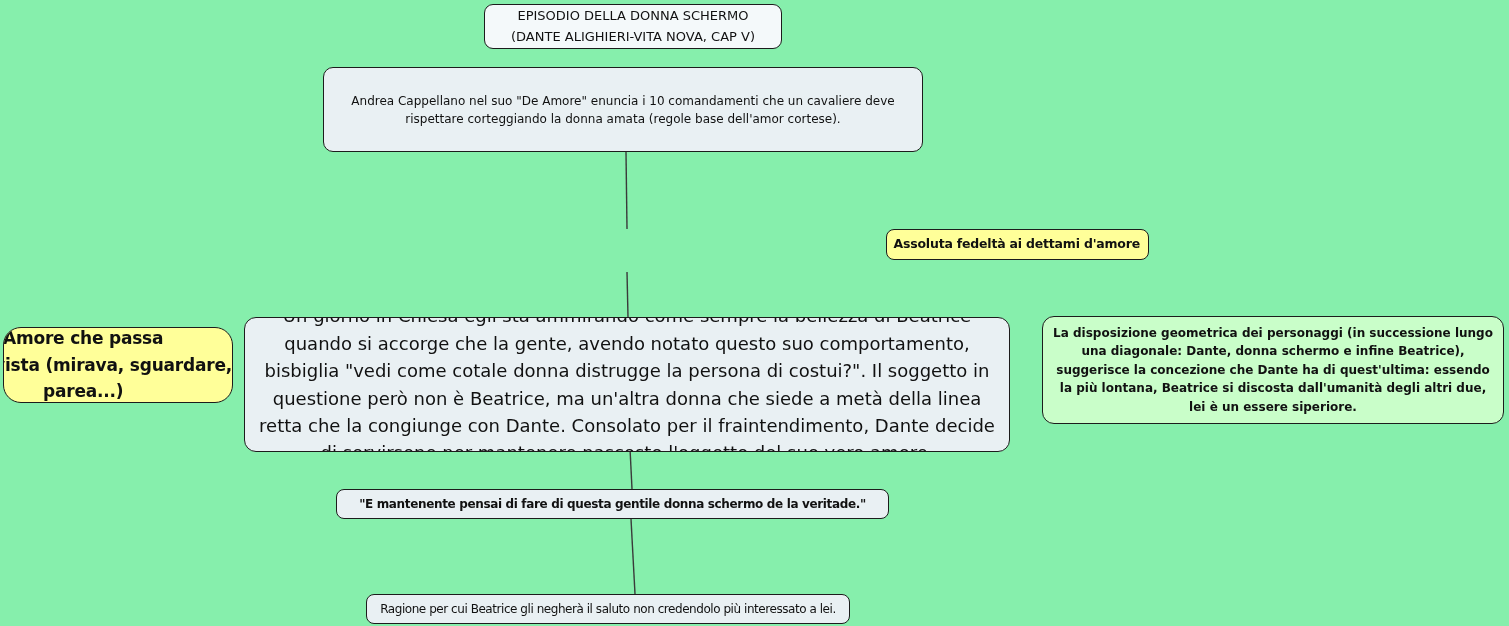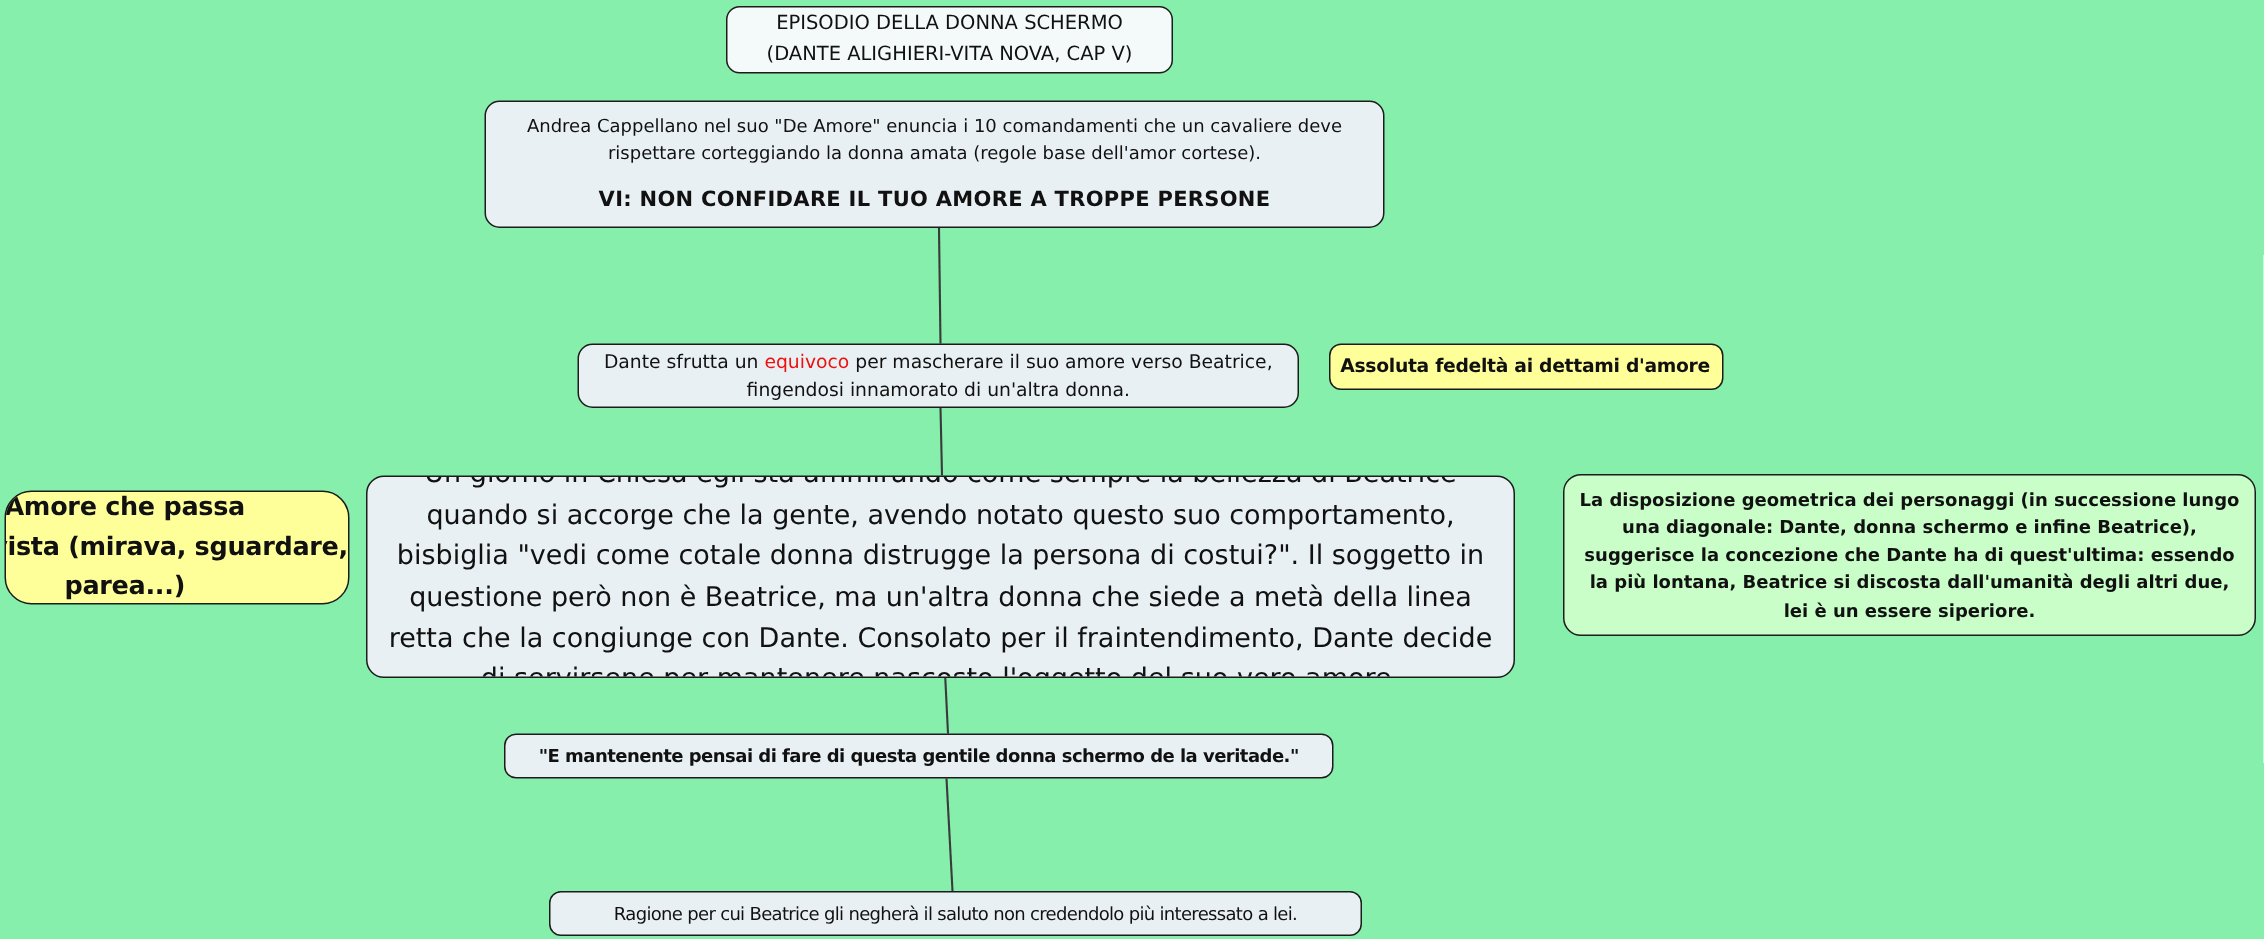--- a/index.html
+++ b/index.html
@@ -35,47 +35,43 @@
 
   #node-title{left:484px;top:4px;width:298px;height:45px;font-size:13px;border-radius:9px;line-height:1.55;}
   #node-de-amore{left:323px;top:67px;width:600px;height:85px;font-size:12px;padding:6px 14px;gap:12px;}
   #node-de-amore .rule{font-weight:bold;font-size:14px;letter-spacing:0.2px;}
   #node-equivoco{left:385px;top:229px;width:481px;height:43px;font-size:12.5px;padding:2px 12px;line-height:1.45;}
   #node-assoluta{left:886px;top:229px;width:263px;height:31px;font-size:12.5px;letter-spacing:-0.2px;border-radius:8px;padding:0 8px;}
   #node-chiesa{left:244px;top:317px;width:766px;height:135px;font-size:18px;padding:4px 14px;line-height:1.52;border-radius:12px;}
   #node-amore-vista{left:3px;top:327px;width:230px;height:76px;font-size:17px;letter-spacing:-0.2px;line-height:1.55;border-radius:18px;}
   #node-disposizione{left:1042px;top:316px;width:462px;height:108px;font-size:12px;padding:4px 7px;line-height:1.55;border-radius:12px;align-items:flex-end;}
   #node-quote{left:336px;top:489px;width:553px;height:30px;font-size:12px;letter-spacing:-0.35px;padding:0 6px;border-radius:8px;}
-  #node-ragione{left:366px;top:594px;width:542px;height:30px;font-size:12px;letter-spacing:-0.45px;padding:0 6px;border-radius:8px;}
+  #node-ragione{left:366px;top:594px;width:484px;height:30px;font-size:12px;letter-spacing:-0.45px;padding:0 6px;border-radius:8px;}
 </style>
 </head>
 <body>
 
 <div class="canvas">
 
   <svg class="connectors" width="1509" height="626" viewBox="0 0 1509 626">
     <line x1="626" y1="152" x2="627" y2="229"></line>
     <line x1="627" y1="272" x2="628" y2="317"></line>
     <line x1="629" y1="428" x2="632" y2="489"></line>
     <line x1="631" y1="519" x2="635" y2="594"></line>
   </svg>
 
   <div class="node fill-title pre" id="node-title">
     <div>EPISODIO DELLA DONNA SCHERMO
 (DANTE ALIGHIERI-VITA NOVA, CAP V)</div>
   </div>
 
   <div class="node" id="node-de-amore">
     <div>Andrea Cappellano nel suo "De Amore" enuncia i 10 comandamenti che un cavaliere deve rispettare corteggiando la donna amata (regole base dell'amor cortese).</div>
-    <div class="rule">VI: NON CONFIDARE IL TUO AMORE A TROPPE PERSONE</div>
   </div>
 
-  <div class="node" id="node-equivoco">
-    <div><span>Dante sfrutta un </span><span class="hl">equivoco</span><span> per mascherare il suo amore verso Beatrice, fingendosi innamorato di un'altra donna.</span></div>
-  </div>
 
   <div class="node fill-yellow bold nowrap" id="node-assoluta">
     <div>Assoluta fedeltà ai dettami d'amore</div>
   </div>
 
   <div class="node" id="node-chiesa">
     <div>Un giorno in Chiesa egli sta ammirando come sempre la bellezza di Beatrice quando si accorge che la gente, avendo notato questo suo comportamento, bisbiglia "vedi come cotale donna distrugge la persona di costui?". Il soggetto in questione però non è Beatrice, ma un'altra donna che siede a metà della linea retta che la congiunge con Dante. Consolato per il fraintendimento, Dante decide di servirsene per mantenere nascosto l'oggetto del suo vero amore.</div>
   </div>
 
   <div class="node fill-yellow bold pre" id="node-amore-vista">

